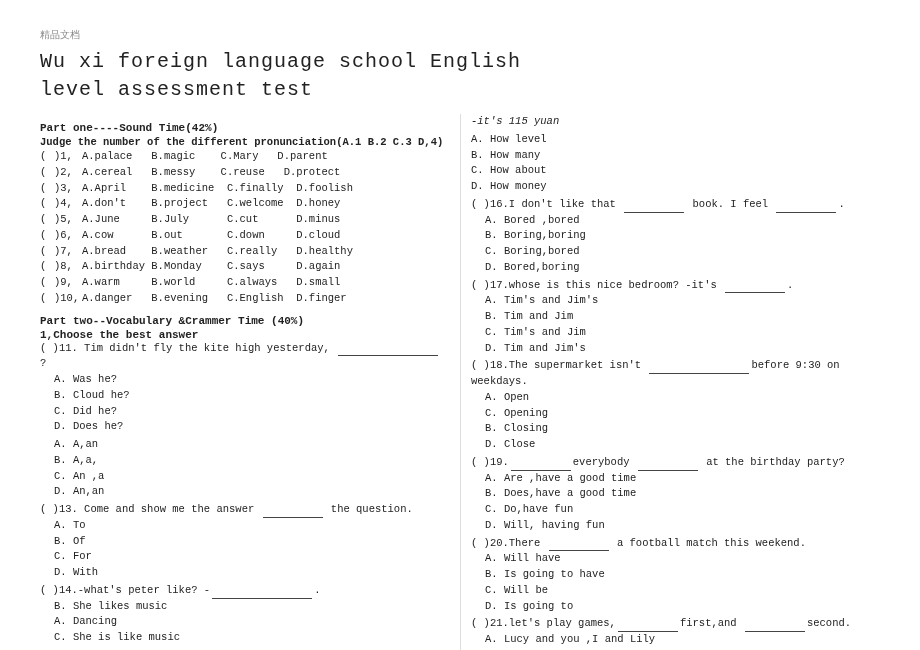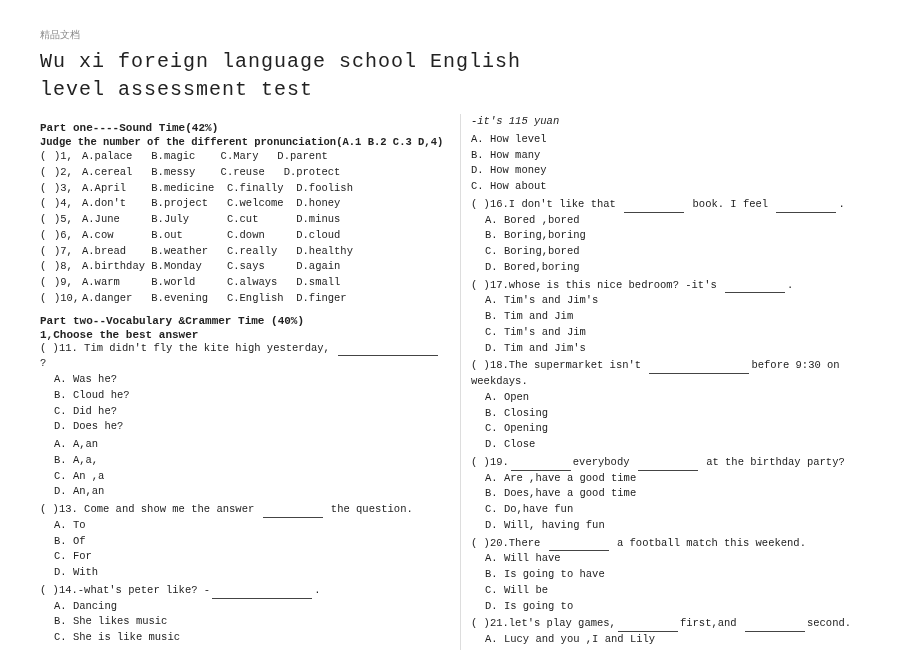--- a/index.html
+++ b/index.html
@@ -194,37 +194,37 @@
       <div style="font-size:10.5px; line-height:1.5; margin-top:2px;">
         <div><span>( )13. Come and show me the answer <span class="answer-line"></span> the question.</span></div>
         <div class="indent">A. To</div>
         <div class="indent">B. Of</div>
         <div class="indent">C. For</div>
         <div class="indent">D. With</div>
       </div>
 
       <div style="font-size:10.5px; line-height:1.5; margin-top:2px;">
         <div><span>( )14.-what's peter like? -<span class="answer-line answer-line-long"></span>.</span></div>
+        <div class="indent">B. She likes music</div>
         <div class="indent">A. Dancing</div>
-        <div class="indent">B. She likes music</div>
         <div class="indent">C. She is like music</div>
 
       </div>
 
     </div>
 
     <div class="col-right">
 
       <div class="right-price" style="font-style:italic; font-size:10.5px; line-height:1.5;">-it's 115 yuan</div>
 
       <div style="font-size:10.5px; line-height:1.5;">
         <div>A. How level</div>
         <div>B. How many</div>
+        <div>C. How about</div>
         <div>D. How money</div>
-        <div>C. How about</div>
       </div>
 
       <div style="font-size:10.5px; line-height:1.5; margin-top:2px;">
         <div><span>( )16.I don't like that <span class="answer-line"></span> book. I feel <span class="answer-line"></span>.</span></div>
         <div class="indent">A. Bored ,bored</div>
         <div class="indent">B. Boring,boring</div>
         <div class="indent">C. Boring,bored</div>
         <div class="indent">D. Bored,boring</div>
       </div>
 
@@ -232,22 +232,22 @@
         <div><span>( )17.whose is this nice bedroom? -it's <span class="answer-line"></span>.</span></div>
         <div class="indent">A. Tim's and Jim's</div>
         <div class="indent">B. Tim and Jim</div>
         <div class="indent">C. Tim's and Jim</div>
         <div class="indent">D. Tim and Jim's</div>
       </div>
 
       <div style="font-size:10.5px; line-height:1.5; margin-top:2px;">
         <div><span>( )18.The supermarket isn't <span class="answer-line answer-line-long"></span>before 9:30 on weekdays.</span></div>
         <div class="indent">A. Open</div>
+        <div class="indent">C. Opening</div>
         <div class="indent">B. Closing</div>
-        <div class="indent">C. Opening</div>
         <div class="indent">D. Close</div>
       </div>
 
       <div style="font-size:10.5px; line-height:1.5; margin-top:2px;">
         <div><span>( )19.<span class="answer-line"></span>everybody <span class="answer-line"></span> at the birthday party?</span></div>
         <div class="indent">A. Are ,have a good time</div>
         <div class="indent">B. Does,have a good time</div>
         <div class="indent">C. Do,have fun</div>
         <div class="indent">D. Will, having fun</div>
       </div>

